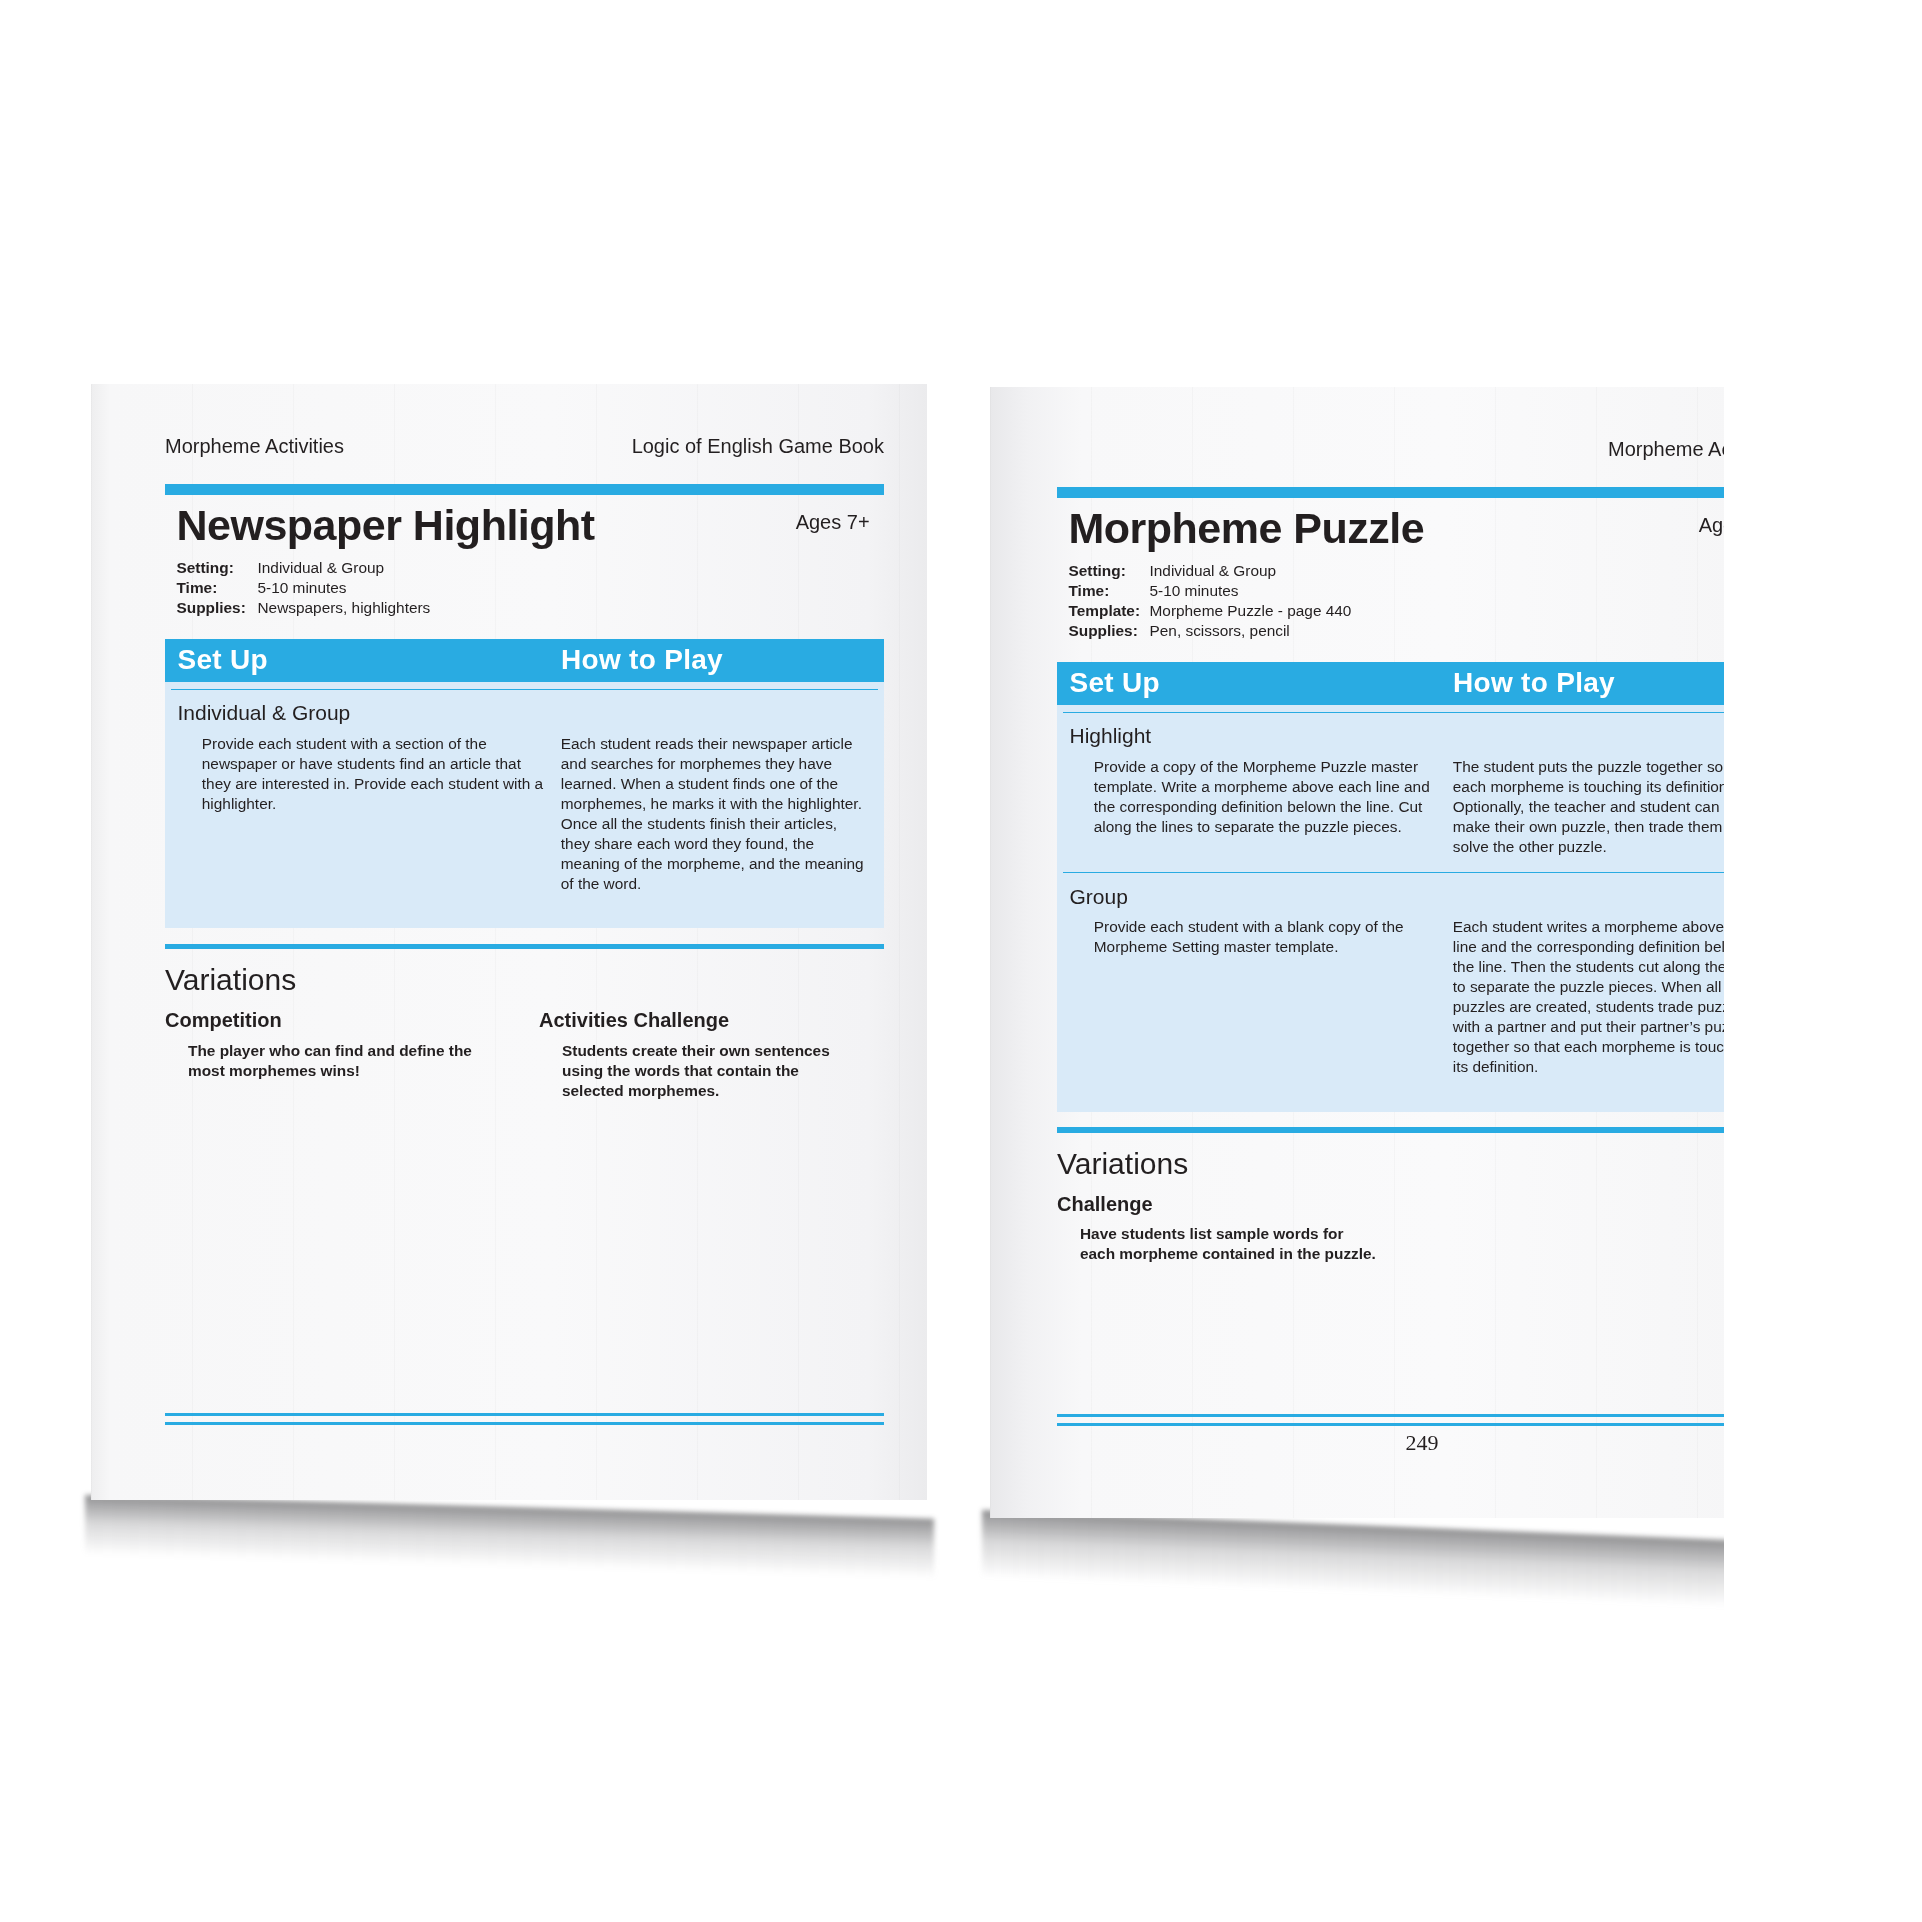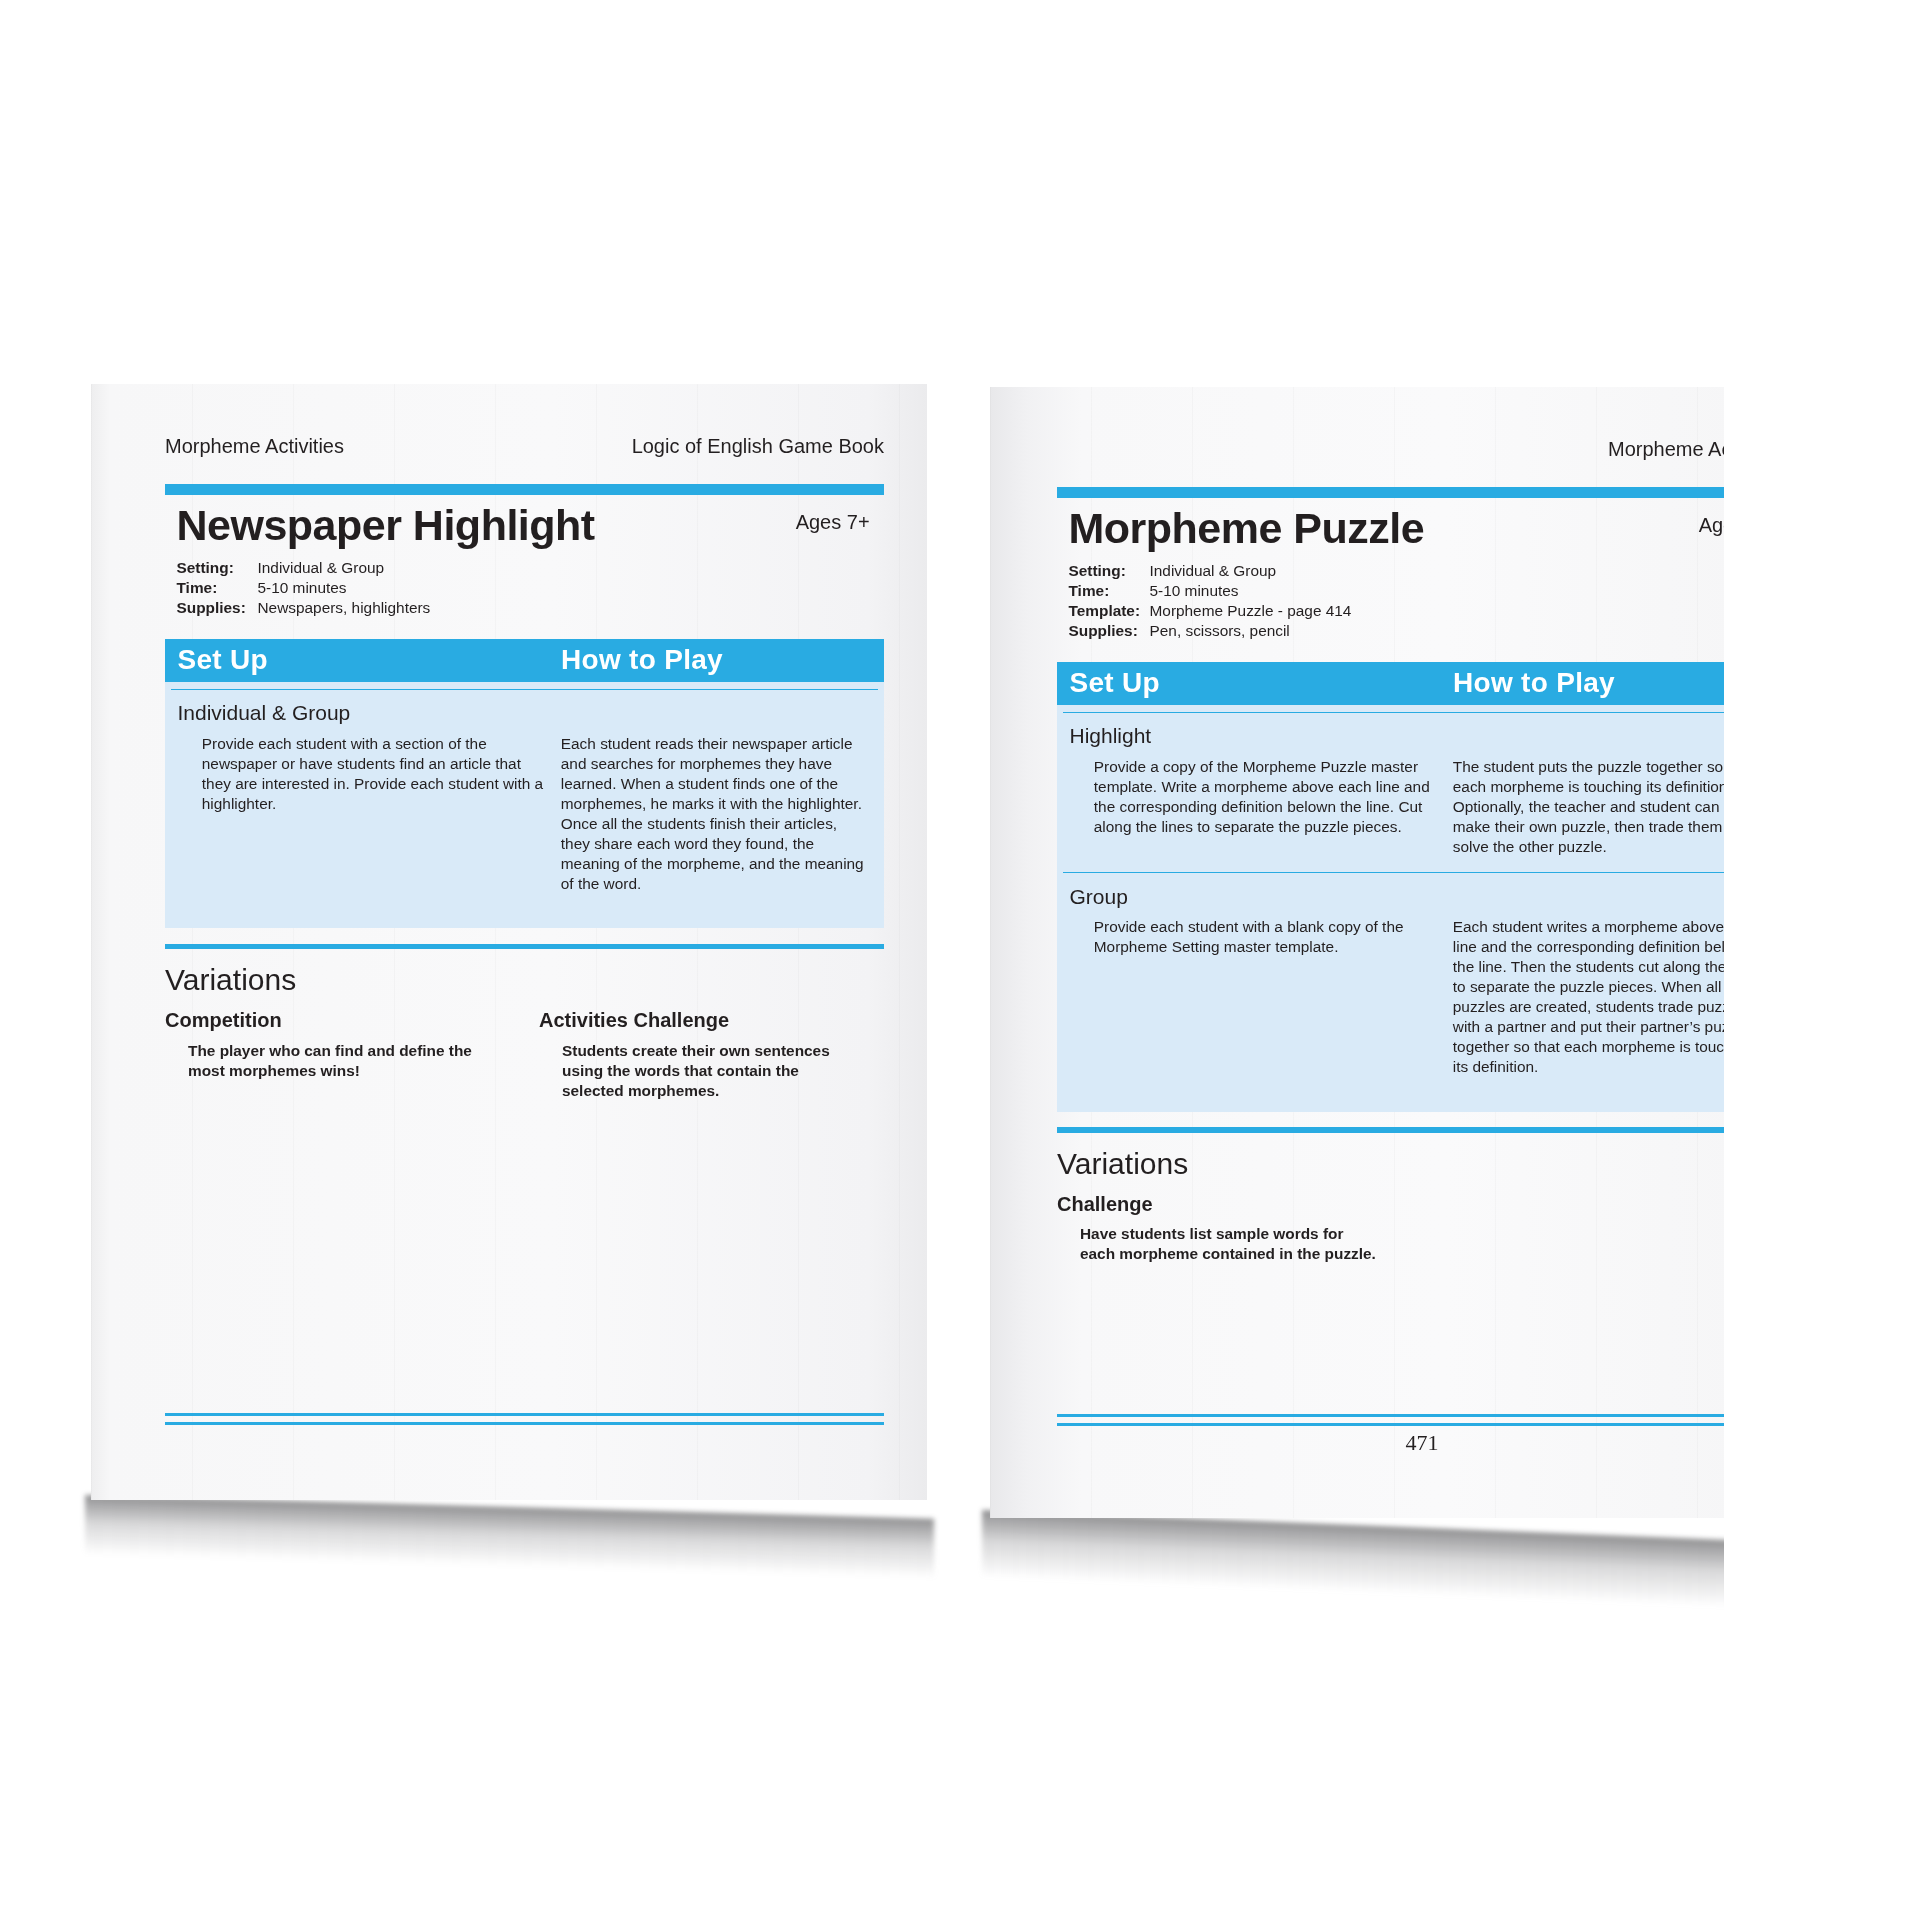--- a/index.html
+++ b/index.html
@@ -161,21 +161,21 @@
         <div class="meta-row">
           <span class="meta-label">Setting:</span>
           <span class="meta-value">Individual &amp; Group</span>
         </div>
         <div class="meta-row">
           <span class="meta-label">Time:</span>
           <span class="meta-value">5-10 minutes</span>
         </div>
         <div class="meta-row">
           <span class="meta-label">Template:</span>
-          <span class="meta-value">Morpheme Puzzle - page 414</span>
+          <span class="meta-value">Morpheme Puzzle - page 440</span>
         </div>
         <div class="meta-row">
           <span class="meta-label">Supplies:</span>
           <span class="meta-value">Pen, scissors, pencil</span>
         </div>
       </div>
 
       <div class="banner">
         <span class="b1">Set Up</span>
         <span class="b2">How to Play</span>
@@ -198,18 +198,18 @@
       <div class="variations-title">Variations</div>
 
       <div class="var-grid">
         <div class="var">
           <div class="var-heading">Challenge</div>
           <div class="var-body bodytext">Have students list sample words for each morpheme contained in the puzzle.</div>
         </div>
       </div>
 
       <div class="bottom-rule"></div>
-      <div class="page-number">471</div>
+      <div class="page-number">249</div>
     </div>
   </div>
 
 </div>
 
 
 </body></html>

